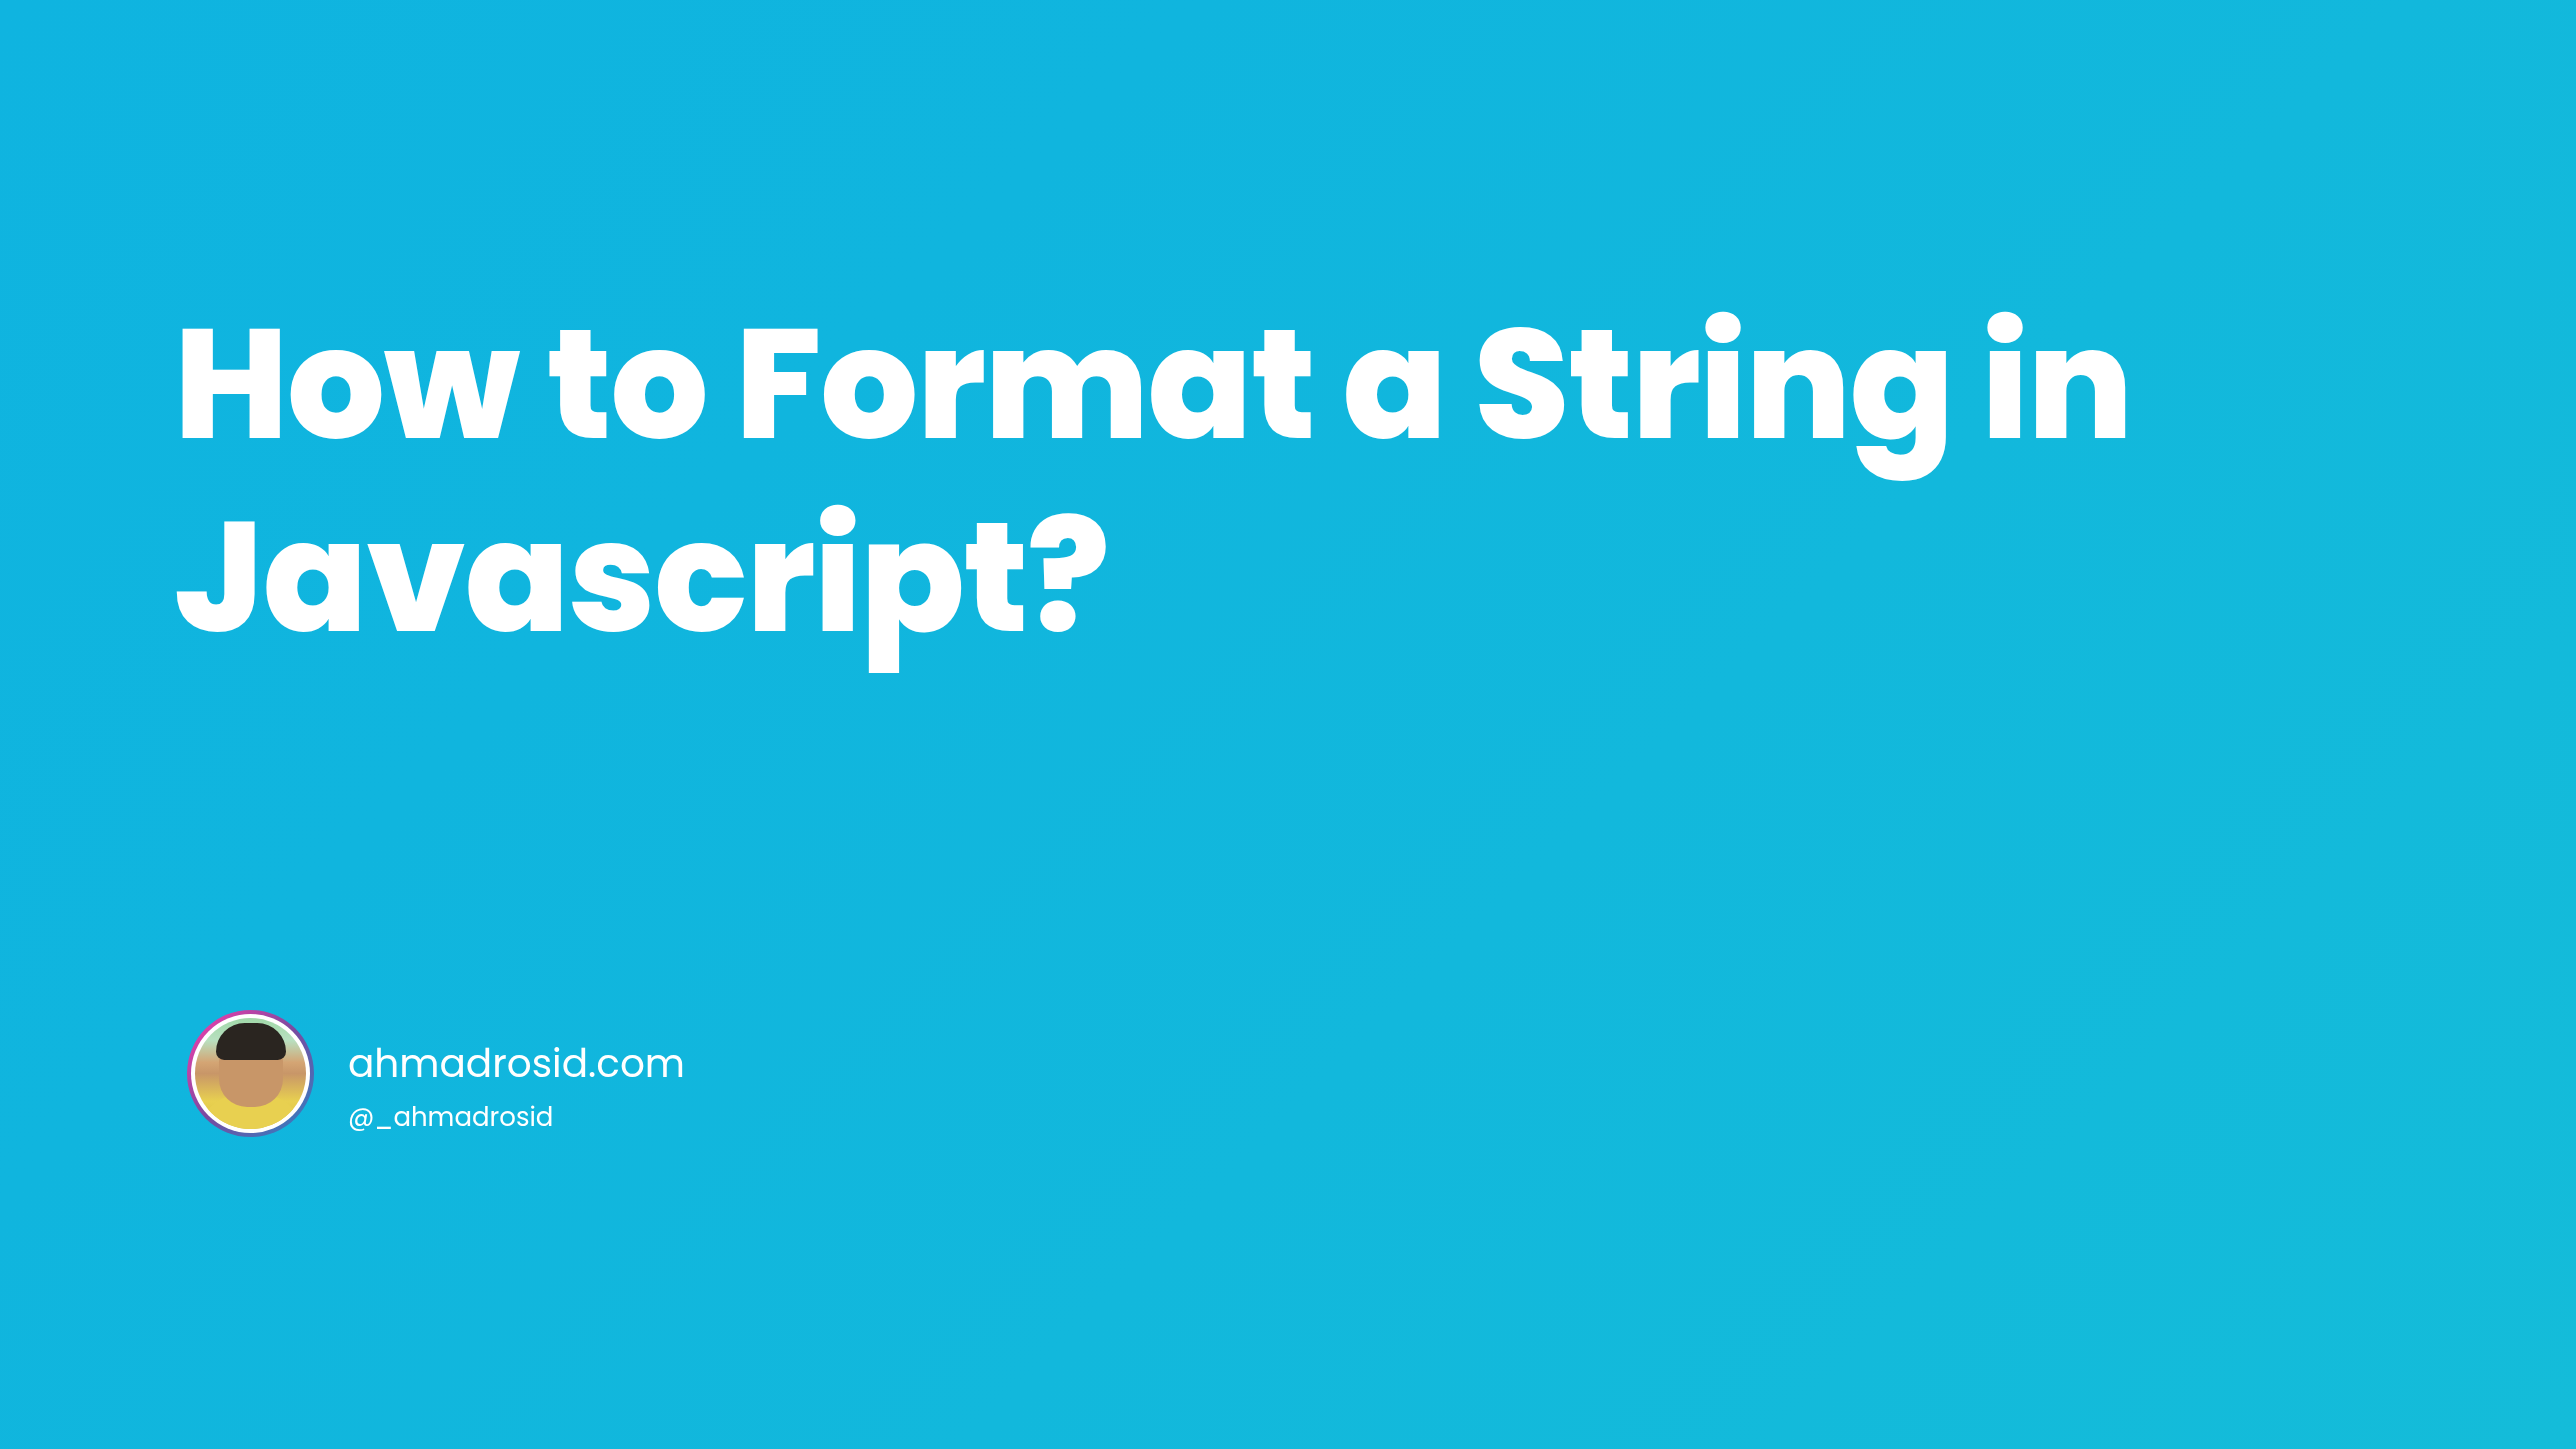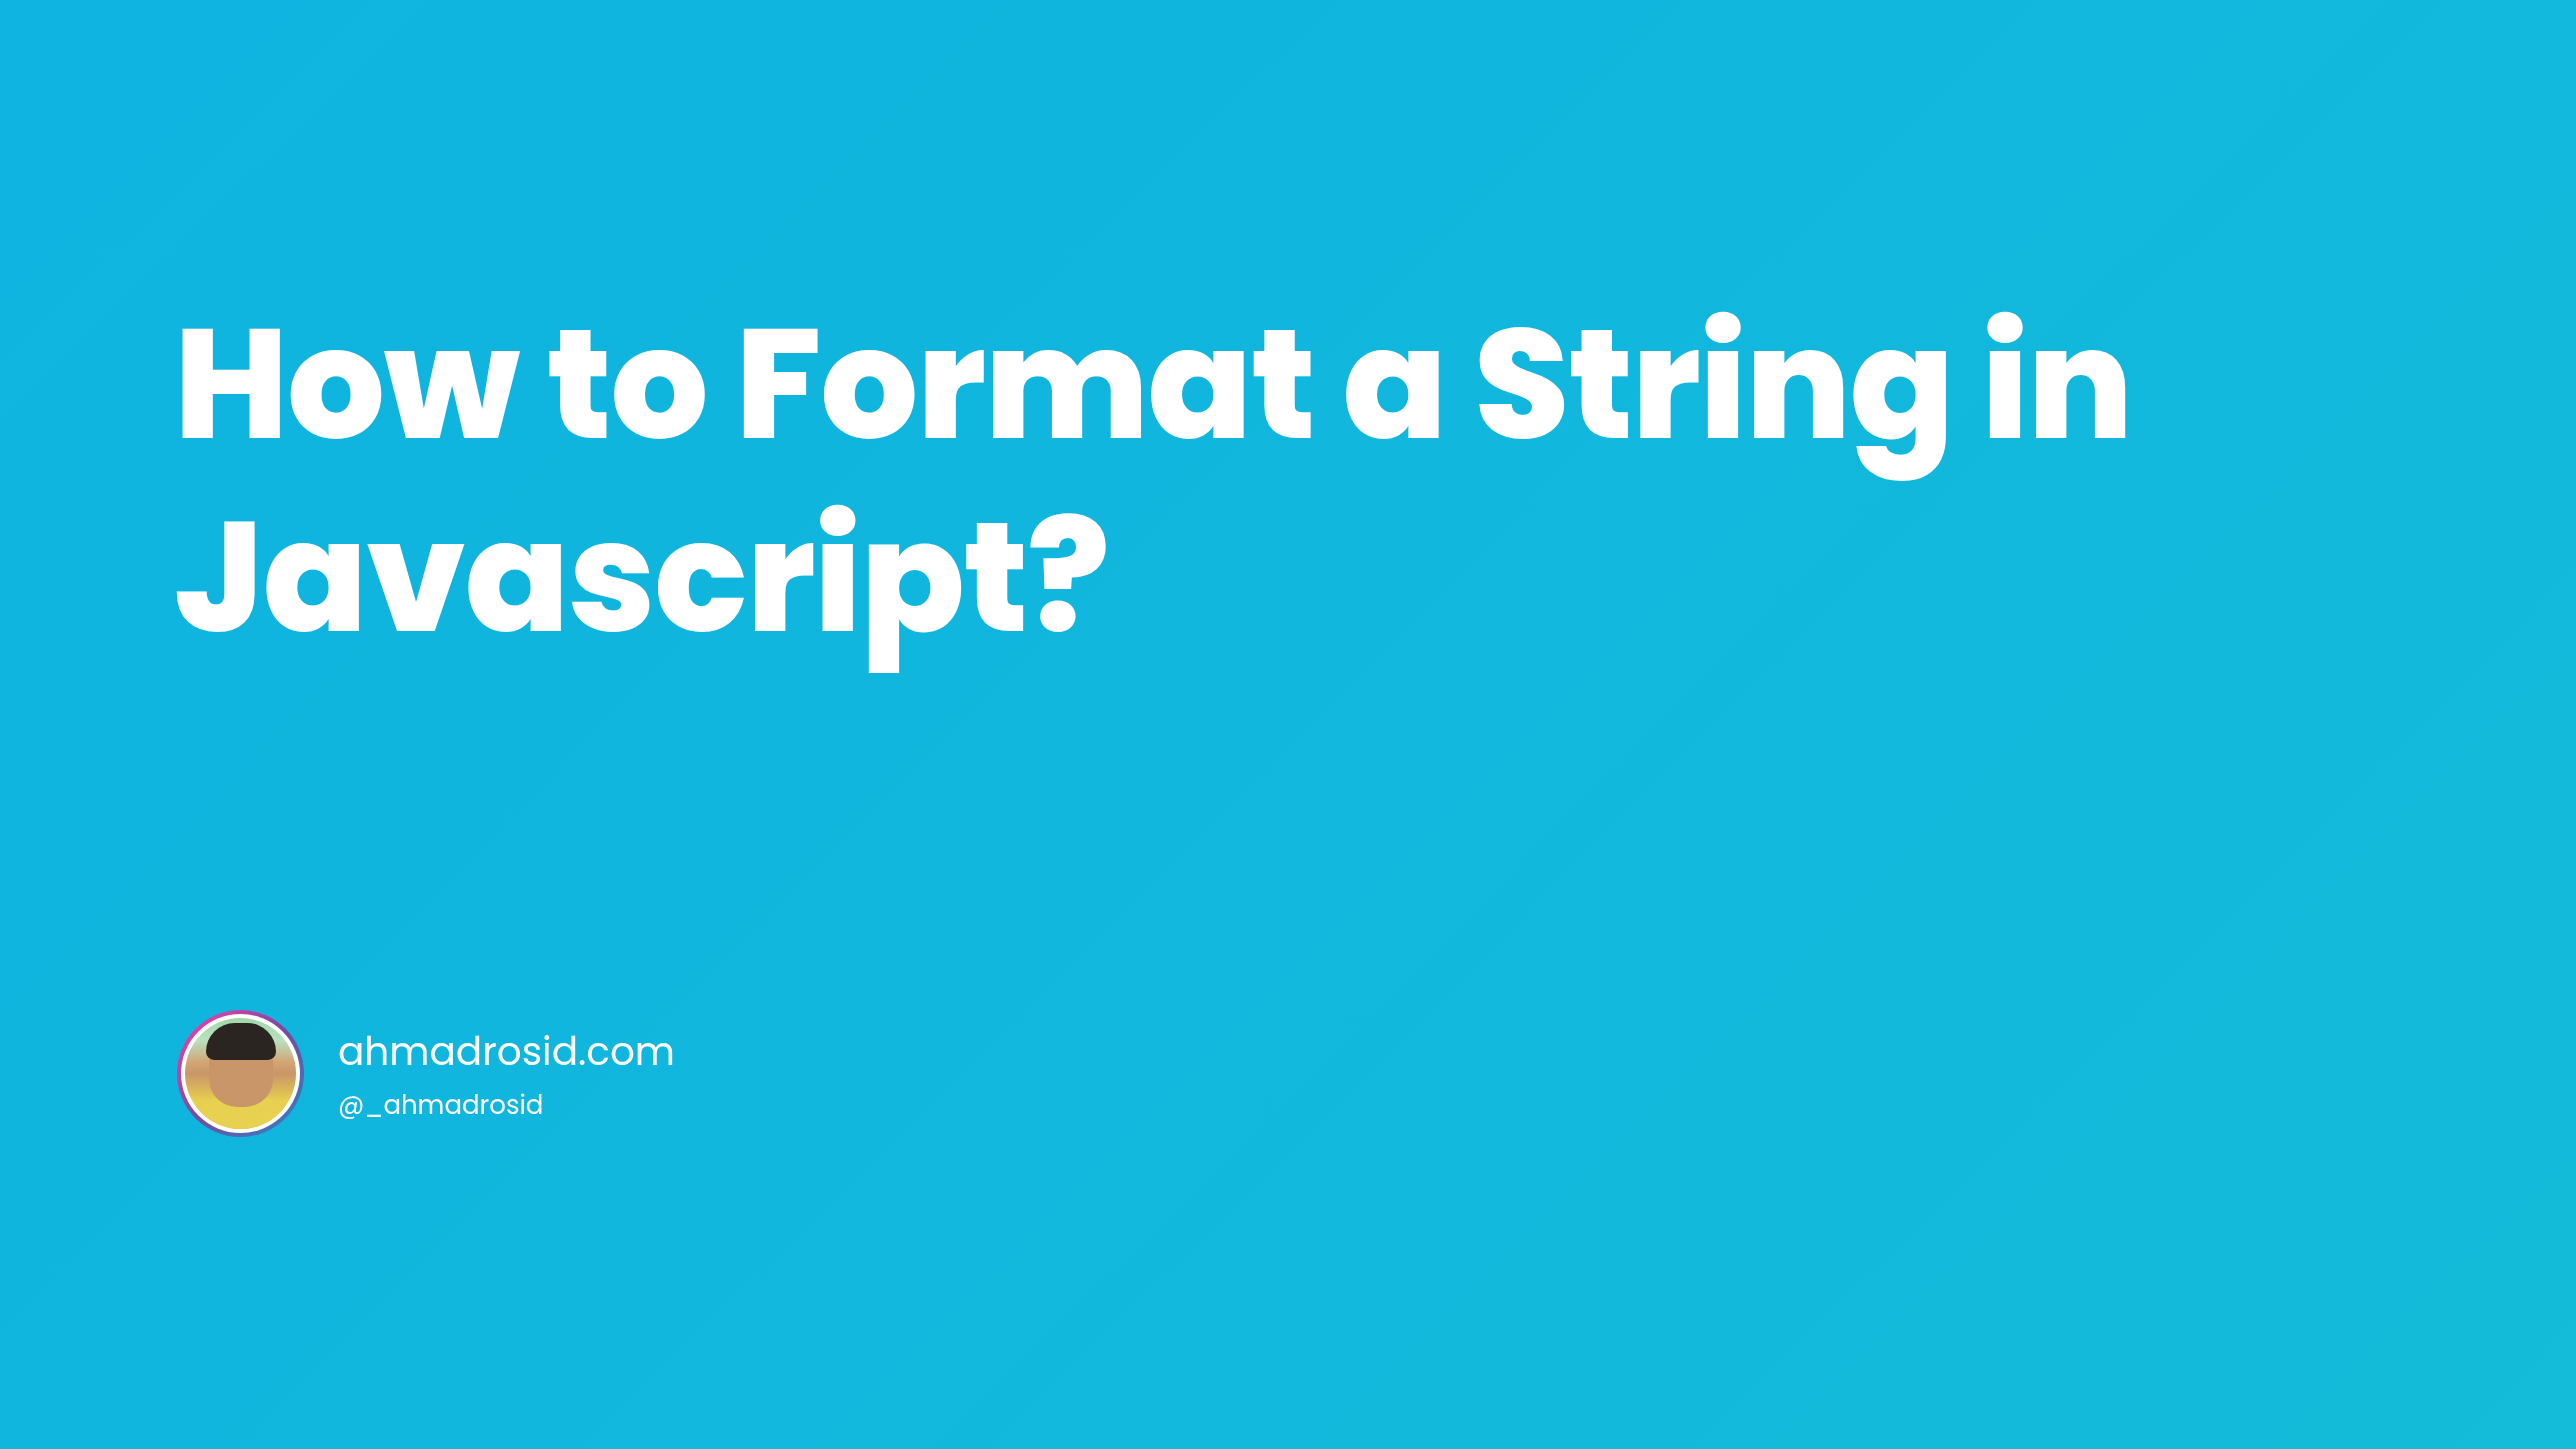--- a/index.html
+++ b/index.html
@@ -25,23 +25,23 @@
       color: #ffffff;
       font-size: 154px;
       font-weight: 800;
       line-height: 1.25;
       letter-spacing: -1.3px;
     }
     
     .author-section {
       position: absolute;
       top: 1010px;
-      left: 177px;
+      left: 187px;
       display: flex;
-      align-items: center;
+      align-items: flex-end;
       gap: 34px;
     }
     
     .avatar-wrapper {
       width: 127px;
       height: 127px;
       border-radius: 50%;
       background: linear-gradient(135deg, #ff3cac 0%, #784ba0 50%, #2b86c5 100%);
       padding: 4px;
       display: flex;

